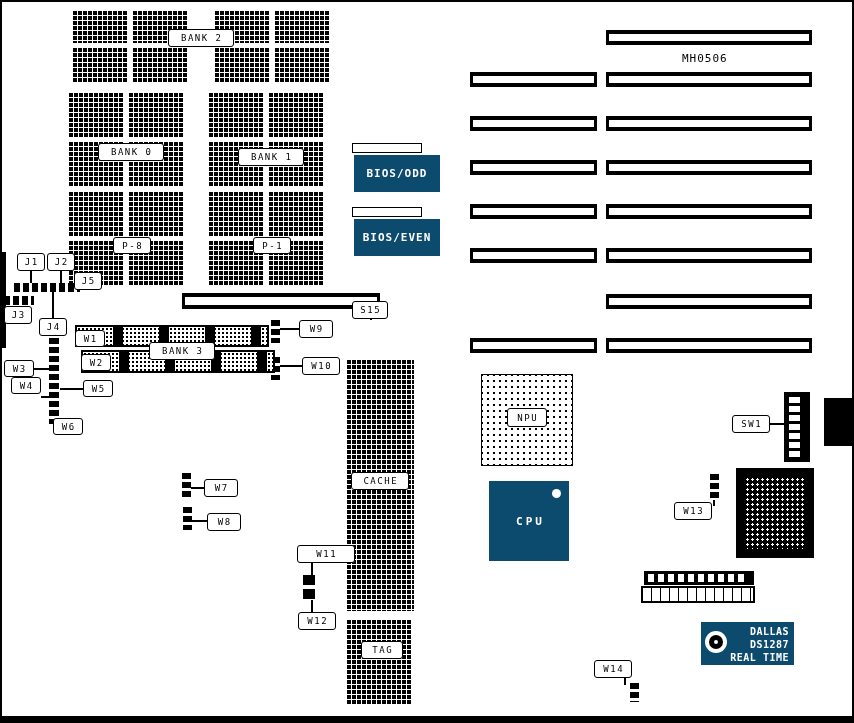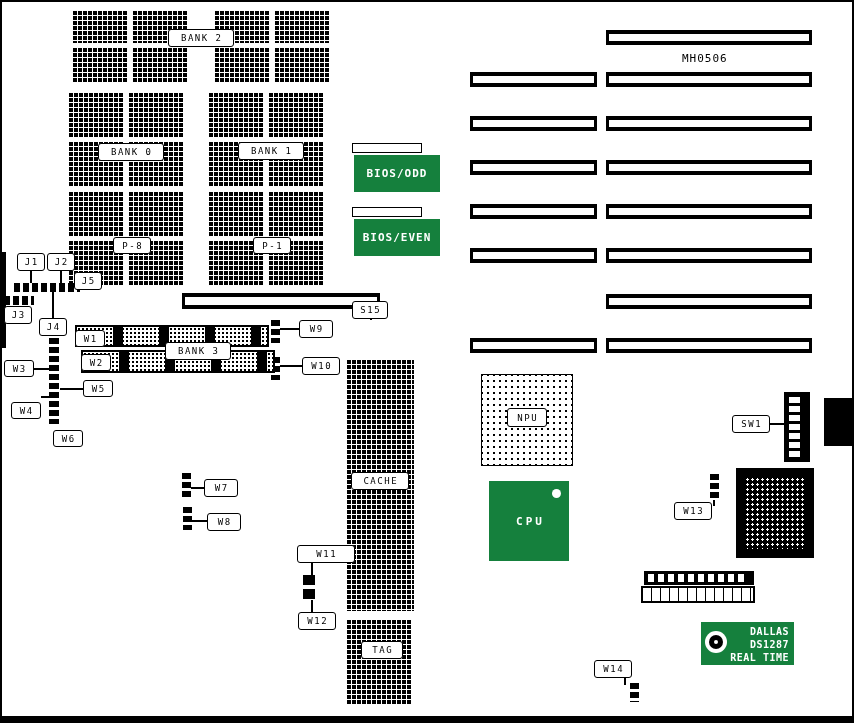--- a/index.html
+++ b/index.html
@@ -3,21 +3,21 @@
 <meta charset="utf-8">
 <style>
   *{box-sizing:border-box;margin:0;padding:0}
   body{background:#9a9a9a;font-family:"DejaVu Sans Mono","Liberation Mono",monospace}
   .board{position:relative;width:854px;height:723px;margin:0 auto;background:#fff;border:2px solid #000;overflow:hidden}
   .txt{position:absolute;color:#000;white-space:nowrap}
   .dram{position:absolute;background-color:#000;background-image:linear-gradient(#fff 1px,transparent 1px),linear-gradient(90deg,#fff 1px,transparent 1px);background-size:5px 5px}
   .slot{position:absolute;background:#000}
   .slot::after{content:"";position:absolute;left:3px;right:3px;top:4px;bottom:4px;background:#fff}
   .lbl{position:absolute;display:flex;align-items:center;justify-content:center;background:#fff;border:1px solid #000;border-radius:3px;font-size:9px;letter-spacing:1.5px;text-indent:1.5px;color:#000;z-index:6;white-space:nowrap}
-  .chipb{position:absolute;background:#15803d;color:#fff;display:flex;align-items:center;justify-content:center;font-size:11px;font-weight:bold;letter-spacing:1px;z-index:2}
+  .chipb{position:absolute;background:#0c4a6e;color:#fff;display:flex;align-items:center;justify-content:center;font-size:11px;font-weight:bold;letter-spacing:1px;z-index:2}
   .socket{position:absolute;background:#fff;border:1px solid #000}
   .simm{position:absolute;border:2px solid #000;background-color:#fff;background-image:radial-gradient(#000 0.9px,transparent 1.2px),repeating-linear-gradient(90deg,transparent 0 36px,#000 36px 46px);background-size:4px 4px,auto;z-index:1}
   .jh{position:absolute;background-image:repeating-linear-gradient(90deg,#000 0 6px,transparent 6px 9px)}
   .jv{position:absolute;background-image:repeating-linear-gradient(180deg,#000 0 6px,transparent 6px 9px)}
   .jv2{position:absolute;background-image:repeating-linear-gradient(180deg,#000 0 10px,transparent 10px 14px)}
   .ln{position:absolute;background:#000;z-index:4}
   .pga{position:absolute;border:1px solid #000;background-image:radial-gradient(#000 1.2px,transparent 1.5px);background-size:6px 6px;background-position:3px 3px}
   .plcc{position:absolute;background:#000}
   .plcc::after{content:"";position:absolute;inset:9px;background-color:#000;background-image:radial-gradient(#fff 1px,transparent 1.3px);background-size:5px 5px}
   .dip{position:absolute;background-color:#000;background-image:repeating-linear-gradient(180deg,#fff 0 6px,transparent 6px 9px);background-repeat:no-repeat;background-size:11px 60px;background-position:5px 5px}
@@ -55,21 +55,21 @@
   <div class="dram" style="left:266px;top:139px;width:56px;height:46px"></div>
   <div class="dram" style="left:66px;top:189px;width:56px;height:45px"></div>
   <div class="dram" style="left:126px;top:189px;width:56px;height:45px"></div>
   <div class="dram" style="left:206px;top:189px;width:56px;height:45px"></div>
   <div class="dram" style="left:266px;top:189px;width:56px;height:45px"></div>
   <div class="dram" style="left:66px;top:238px;width:56px;height:46px"></div>
   <div class="dram" style="left:126px;top:238px;width:56px;height:46px"></div>
   <div class="dram" style="left:206px;top:238px;width:56px;height:46px"></div>
   <div class="dram" style="left:266px;top:238px;width:56px;height:46px"></div>
   <div class="lbl" style="left:96px;top:141px;width:66px;height:18px">BANK 0</div>
-  <div class="lbl" style="left:236px;top:140px;width:66px;height:18px">BANK 1</div>
+  <div class="lbl" style="left:236px;top:146px;width:66px;height:18px">BANK 1</div>
   <div class="lbl" style="left:111px;top:235px;width:38px;height:17px">P-8</div>
   <div class="lbl" style="left:251px;top:235px;width:38px;height:17px">P-1</div>
 
   <div class="slot" style="left:604px;top:28px;width:206px;height:15px"></div>
   <div class="txt" style="left:680px;top:50px;font-size:11px;letter-spacing:1px">MH0506</div>
   <div class="slot" style="left:468px;top:70px;width:127px;height:15px"></div>
   <div class="slot" style="left:604px;top:70px;width:206px;height:15px"></div>
   <div class="slot" style="left:468px;top:114px;width:127px;height:15px"></div>
   <div class="slot" style="left:604px;top:114px;width:206px;height:15px"></div>
   <div class="slot" style="left:468px;top:158px;width:127px;height:15px"></div>
@@ -98,32 +98,32 @@
   <div class="ln" style="left:58px;top:269px;width:2px;height:12px"></div>
   <div class="lbl" style="left:72px;top:270px;width:28px;height:18px">J5</div>
   <div class="jh" style="left:12px;top:281px;width:66px;height:9px"></div>
   <div class="jh" style="left:2px;top:294px;width:30px;height:9px"></div>
   <div class="lbl" style="left:2px;top:304px;width:28px;height:18px">J3</div>
   <div class="ln" style="left:50px;top:290px;width:2px;height:26px"></div>
   <div class="lbl" style="left:37px;top:316px;width:28px;height:18px">J4</div>
 
   <div class="simm" style="left:73px;top:323px;width:194px;height:22px"></div>
   <div class="simm" style="left:79px;top:348px;width:194px;height:23px"></div>
-  <div class="lbl" style="left:163px;top:340px;width:66px;height:18px">BANK 3</div>
+  <div class="lbl" style="left:147px;top:340px;width:66px;height:18px">BANK 3</div>
   <div class="lbl" style="left:73px;top:328px;width:30px;height:17px">W1</div>
   <div class="lbl" style="left:79px;top:352px;width:30px;height:17px">W2</div>
 
   <div class="jv" style="left:47px;top:336px;width:10px;height:86px"></div>
   <div class="lbl" style="left:2px;top:358px;width:30px;height:17px">W3</div>
   <div class="ln" style="left:32px;top:366px;width:15px;height:2px"></div>
-  <div class="lbl" style="left:9px;top:400px;width:30px;height:17px">W4</div>
+  <div class="lbl" style="left:9px;top:375px;width:30px;height:17px">W4</div>
   <div class="ln" style="left:39px;top:394px;width:8px;height:2px"></div>
   <div class="lbl" style="left:81px;top:378px;width:30px;height:17px">W5</div>
   <div class="ln" style="left:58px;top:386px;width:23px;height:2px"></div>
-  <div class="lbl" style="left:51px;top:428px;width:30px;height:17px">W6</div>
+  <div class="lbl" style="left:51px;top:416px;width:30px;height:17px">W6</div>
 
   <div class="jv" style="left:269px;top:318px;width:9px;height:23px"></div>
   <div class="ln" style="left:278px;top:326px;width:19px;height:2px"></div>
   <div class="lbl" style="left:297px;top:318px;width:34px;height:18px">W9</div>
   <div class="jv" style="left:269px;top:355px;width:9px;height:23px"></div>
   <div class="ln" style="left:278px;top:363px;width:22px;height:2px"></div>
   <div class="lbl" style="left:300px;top:355px;width:38px;height:18px">W10</div>
 
   <div class="jv" style="left:180px;top:471px;width:9px;height:25px"></div>
   <div class="ln" style="left:189px;top:485px;width:13px;height:2px"></div>

